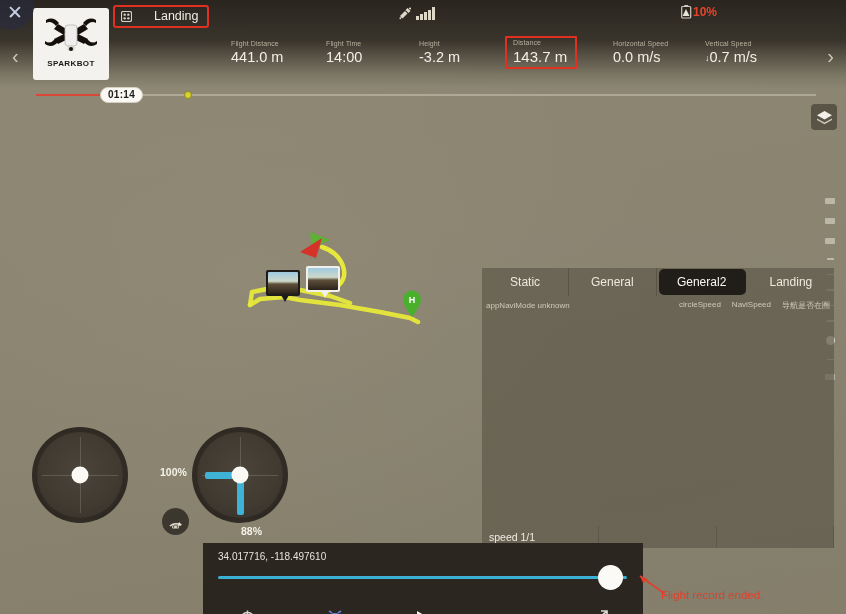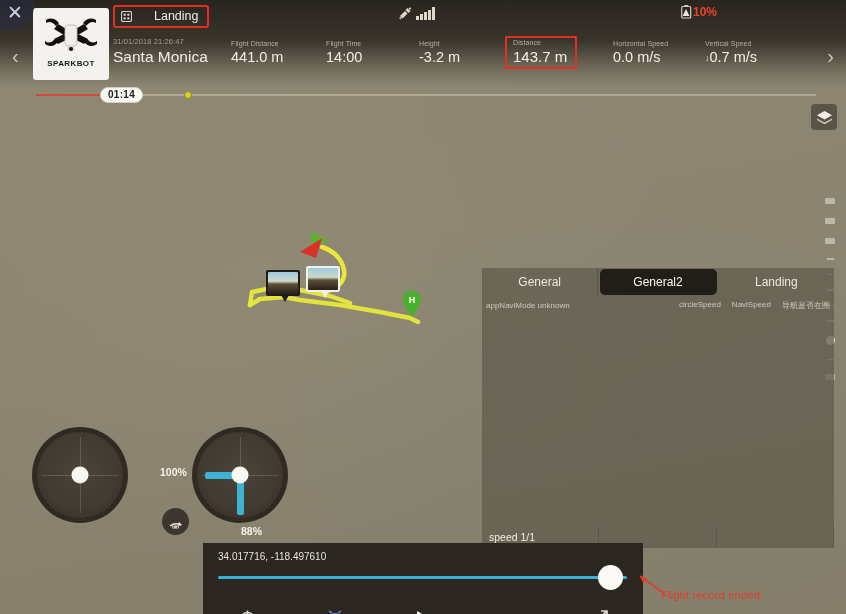--- a/index.html
+++ b/index.html
@@ -384,20 +384,21 @@
       <path d="M3 12 q5 -4 11 -1" stroke="#e8e4d8" stroke-width="1.6" fill="none"></path>
       <path d="M12 8 l3 3 l-4 1 Z" fill="#e8e4d8"></path>
       <rect x="5" y="11.5" width="7" height="3" rx="1" fill="#dcd6c6"></rect>
       <circle cx="6.5" cy="13" r="0.8" fill="#3b352c"></circle>
       <circle cx="10.5" cy="13" r="0.8" fill="#3b352c"></circle>
     </svg>
   </div>
 
   <div class="data-panel">
     <div class="dp-tabs">
+      <div class="dp-tab">Static</div>
       <div class="dp-tab">General</div>
       <div class="dp-tab active">General2</div>
       <div class="dp-tab">Landing</div>
     </div>
     <div class="dp-row">
       <span>appNaviMode unknown</span>
       <span class="rt">
         <span>circleSpeed</span>
         <span>NaviSpeed</span>
         <span>导航是否在圈</span>
@@ -467,24 +468,20 @@
   <div class="battery-warn">
     <svg width="12" height="14" viewBox="0 0 12 14">
       <rect x="0.7" y="1.5" width="9" height="11.5" rx="1" fill="none" stroke="#cfc9ba" stroke-width="1.2"></rect>
       <rect x="3.2" y="0" width="4" height="1.6" fill="#cfc9ba"></rect>
       <path d="M5 4 L8.5 11 L1.6 11 Z" fill="#e8e4da"></path>
     </svg>
     <span class="pct">10%</span>
   </div>
 
   <div class="info-row">
-    <div class="info-cell cell-loc">
-      <div class="k">31/01/2018 21:26:47</div>
-      <div class="v">Santa Monica</div>
-    </div>
     <div class="info-cell cell-fd">
       <div class="k">Flight Distance</div>
       <div class="v">441.0 m</div>
     </div>
     <div class="info-cell cell-ft">
       <div class="k">Flight Time</div>
       <div class="v">14:00</div>
     </div>
     <div class="info-cell cell-h">
       <div class="k">Height</div>

